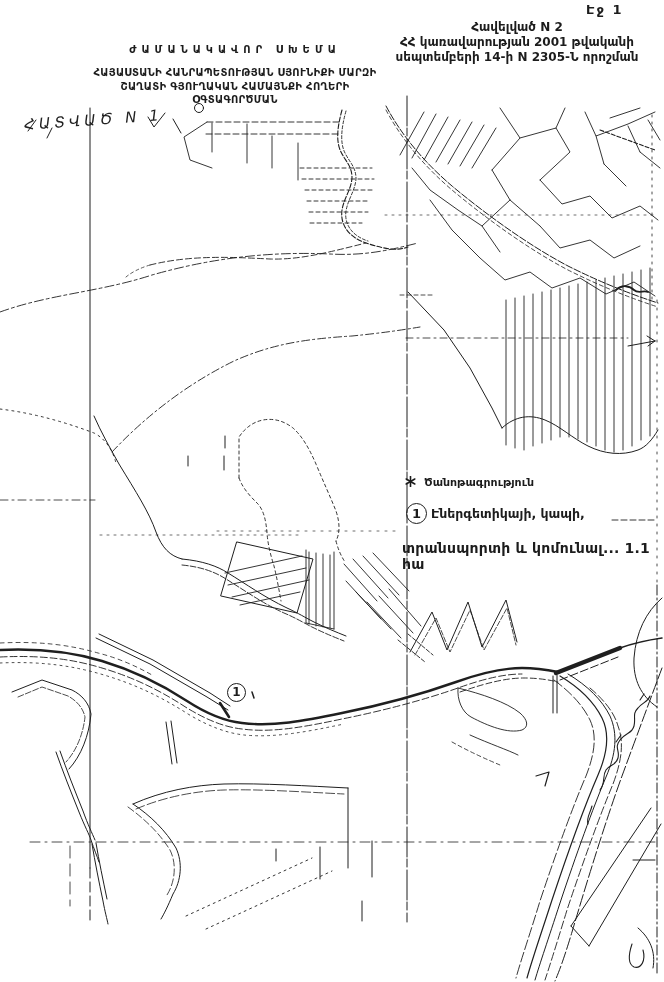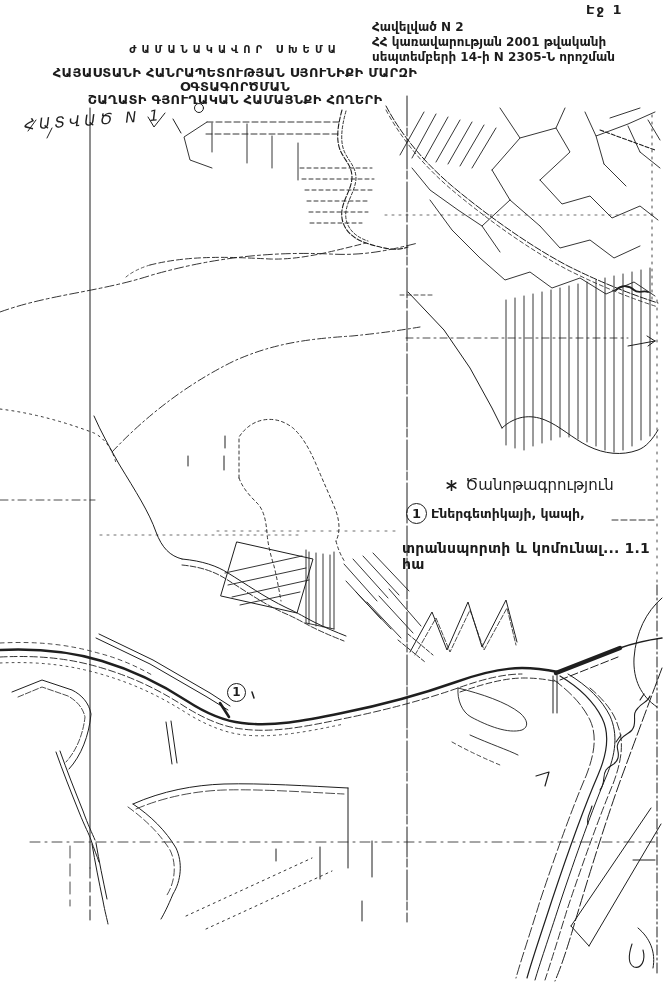--- a/index.html
+++ b/index.html
@@ -8,27 +8,27 @@
     font-family:"DejaVu Sans",sans-serif;color:#1c1c1c;overflow:hidden;
     margin:0 auto;
   }
   .abs{position:absolute;}
   
   svg.map{position:absolute;left:0;top:0;}
   svg.map path, svg.map circle, svg.map line{fill:none;stroke:#1f1f1f;stroke-linecap:round;stroke-linejoin:round;}
   svg.map .f{stroke:#4a4a4a;}
   
   .page-number{left:586px;top:2px;font-size:13px;font-weight:bold;letter-spacing:2px;}
-  .appendix{left:372px;top:20px;width:290px;text-align:left;font-size:12px;font-weight:bold;line-height:15px;}
+  .appendix{left:372px;top:20px;width:290px;text-align:center;font-size:12px;font-weight:bold;line-height:15px;}
   .title-block{left:52px;top:44px;width:366px;text-align:center;font-weight:bold;}
   .title-line1{font-size:10px;letter-spacing:5px;margin-bottom:11px;}
-  .title-sub{font-size:13px;line-height:13.5px;letter-spacing:0.3px;}
+  .title-sub{font-size:10px;line-height:13.5px;letter-spacing:0.3px;}
   .section-label{left:24px;top:111px;font-size:15px;font-style:italic;letter-spacing:4px;transform:rotate(-4deg);color:#222;}
   
-  .legend-note{left:405px;top:476px;width:250px;text-align:center;font-size:15px;font-weight:normal;}
+  .legend-note{left:405px;top:476px;width:250px;font-size:11px;font-weight:bold;}
   .legend-note .star{display:inline-block;vertical-align:-1px;margin-right:8px;}
   .legend-item1{left:406px;top:503px;font-size:12.5px;font-weight:bold;display:flex;align-items:center;}
   .legend-item2{left:402px;top:540px;font-size:14px;font-weight:bold;letter-spacing:0.2px;}
   .circled{
     display:inline-block;width:18px;height:18px;border:1.6px solid #1c1c1c;border-radius:50%;
     text-align:center;font-size:12px;font-weight:bold;line-height:18px;box-sizing:border-box;
   }
   .legend-item1 .circled{width:21px;height:21px;line-height:19px;font-size:13px;margin-right:4px;}
   .map-marker{left:227px;top:681px;}
   .map-marker .circled{width:19px;height:19px;line-height:17px;background:#fff;}
@@ -264,22 +264,22 @@
 
   <div class="abs appendix">
     <div>Հավելված N 2</div>
     <div>ՀՀ կառավարության 2001 թվականի</div>
     <div>սեպտեմբերի 14-ի N 2305-Ն որոշման</div>
   </div>
 
   <div class="abs title-block">
     <div class="title-line1">ԺԱՄԱՆԱԿԱՎՈՐ ՍԽԵՄԱ</div>
     <div class="title-sub">ՀԱՅԱՍՏԱՆԻ ՀԱՆՐԱՊԵՏՈՒԹՅԱՆ ՍՅՈՒՆԻՔԻ ՄԱՐԶԻ</div>
+    <div class="title-sub">ՇԱՂԱՏԻ ԳՅՈՒՂԱԿԱՆ ՀԱՄԱՅՆՔԻ ՀՈՂԵՐԻ</div>
     <div class="title-sub">ՕԳՏԱԳՈՐԾՄԱՆ</div>
-    <div class="title-sub">ՇԱՂԱՏԻ ԳՅՈՒՂԱԿԱՆ ՀԱՄԱՅՆՔԻ ՀՈՂԵՐԻ</div>
   </div>
 
   <div class="abs section-label">ՀԱՏՎԱԾ N 1</div>
 
   <div class="abs legend-note">
     <span class="star">
       <svg width="11" height="11" viewBox="0 0 11 11">
         <g stroke="#1c1c1c" stroke-width="1.6" stroke-linecap="round">
           <line x1="5.5" y1="0.5" x2="5.5" y2="10.5"></line>
           <line x1="1.2" y1="3" x2="9.8" y2="8"></line>

